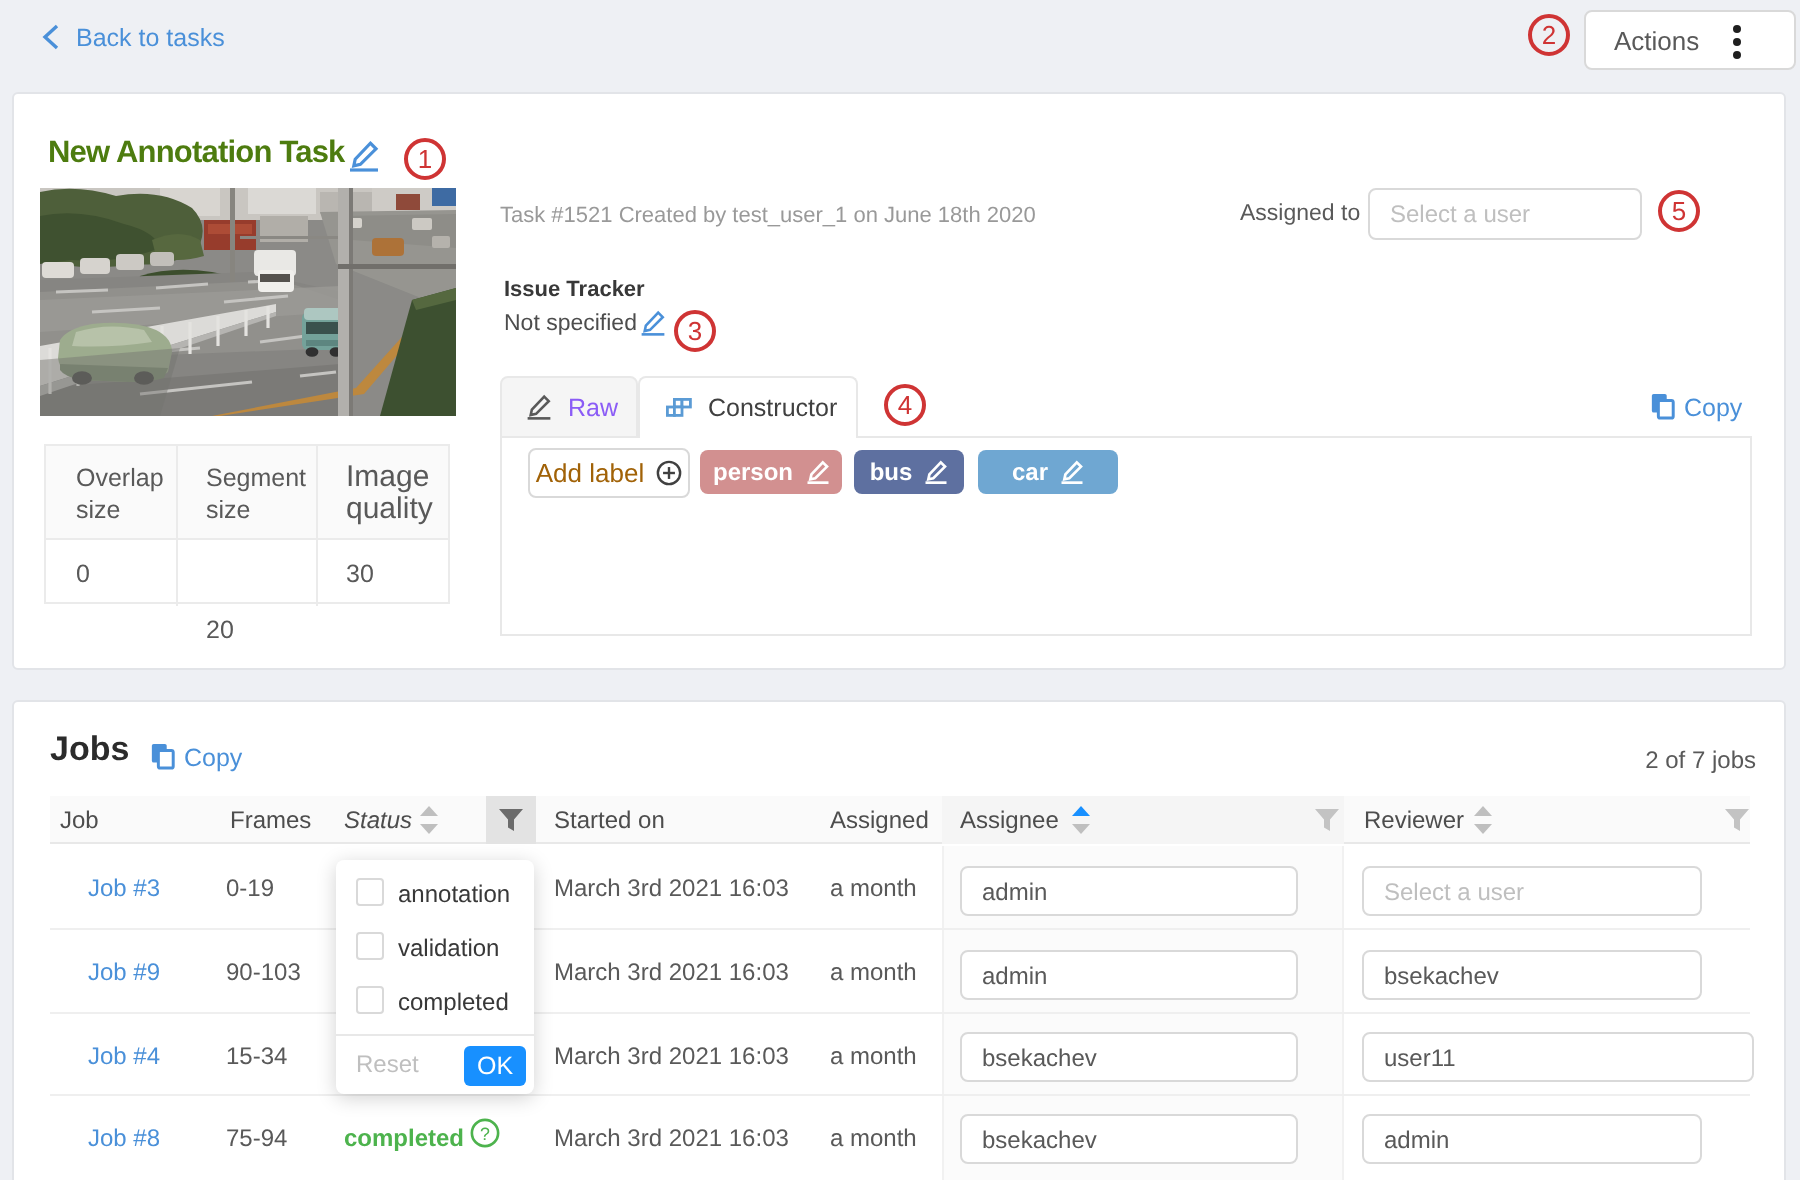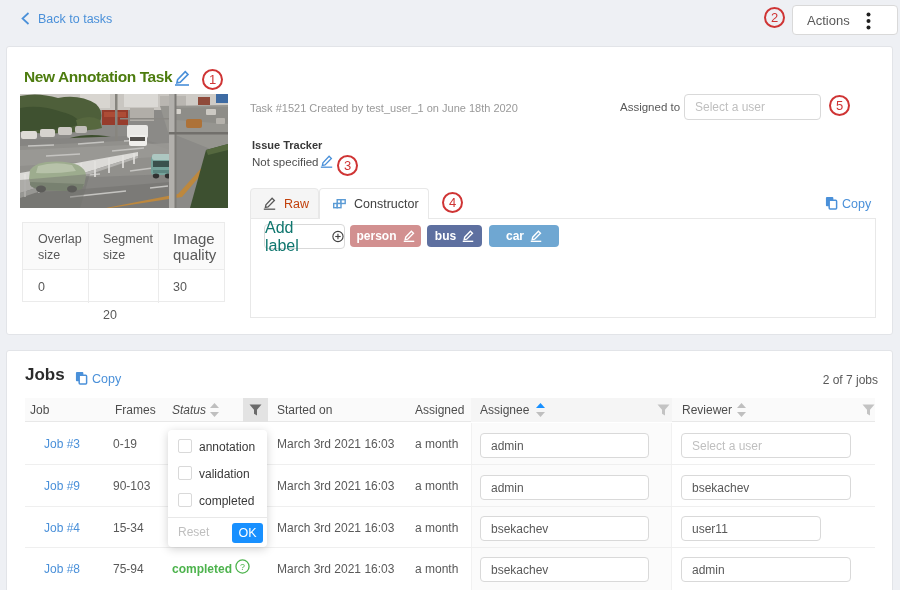--- a/index.html
+++ b/index.html
@@ -167,21 +167,21 @@
 
 <div class="abs" style="left:250px; top:188px; width:626px; height:130px;">
 
   <div class="abs" style="left:0; top:30px; width:626px; height:100px; background:#fff; border:1px solid #e8e8e8;"></div>
 
   <div class="abs" style="left:0; top:0; width:69px; height:31px; background:#f5f5f5; border:1px solid #e8e8e8; border-radius:4px 4px 0 0; display:flex; align-items:center; padding-left:12px; gap:8px;">
     <svg width="13" height="13" viewBox="0 0 16 16">
         <path d="M11.2 1.6 L14 4.4 L6.2 12.2 L2.9 12.9 L3.6 9.6 Z" fill="none" stroke="#595959" stroke-width="1.6"></path>
         <rect x="1" y="14.2" width="14" height="1.6" fill="#595959"></rect>
       </svg>
-    <span style="font-size:12.5px; color:#c2410c;">Raw</span>
+    <span style="font-size:12.5px; color:#8b5cf6;">Raw</span>
   </div>
 
   <div class="abs" style="left:69px; top:0; width:110px; height:31px; background:#fff; border:1px solid #e8e8e8; border-bottom:none; border-radius:4px 4px 0 0; display:flex; align-items:center; padding-left:13px; gap:8px;">
     <svg width="13" height="10" viewBox="0 0 13 10">
         <g fill="#fff" stroke="#5b9bd5" stroke-width="1.4">
           <rect x="4.2" y="0.7" width="3.8" height="3.8"></rect>
           <rect x="8" y="0.7" width="4.2" height="3.8"></rect>
           <rect x="0.7" y="4.5" width="3.5" height="4.2"></rect>
           <rect x="4.2" y="4.5" width="3.8" height="4.2"></rect>
         </g>
@@ -192,21 +192,21 @@
 <div class="circ" style="left:442px; top:192px;">4</div>
 
 <div class="abs" style="left:825px; top:196px; font-size:12.5px; color:#4a90d9;">
   <svg width="13" height="14" viewBox="0 0 14 15" style="vertical-align:-2px; margin-right:4px;">
       <rect x="1" y="1" width="8" height="10" fill="#4a90d9" rx="1"></rect>
       <rect x="4.5" y="4.5" width="8" height="9.5" fill="#fff" stroke="#4a90d9" stroke-width="1.6" rx="1"></rect>
     </svg>Copy
 </div>
 
 <div class="abs" style="left:264px; top:224px; width:81px; height:25px; background:#fff; border:1px solid #d9d9d9; border-radius:4px; display:flex; align-items:center; justify-content:center; gap:6px;">
-  <span style="font-size:16px; color:#0f766e;">Add label</span>
+  <span style="font-size:13px; color:#a16207;">Add label</span>
   <svg width="13" height="13" viewBox="0 0 14 14">
       <circle cx="7" cy="7" r="6" fill="none" stroke="#404040" stroke-width="1.3"></circle>
       <line x1="7" y1="3.8" x2="7" y2="10.2" stroke="#404040" stroke-width="1.3"></line>
       <line x1="3.8" y1="7" x2="10.2" y2="7" stroke="#404040" stroke-width="1.3"></line>
     </svg>
 </div>
 <div class="tag" style="left:350px; width:71px; background:#d29090;">person <svg width="12" height="12" viewBox="0 0 16 16">
       <path d="M11.2 1.6 L14 4.4 L6.2 12.2 L2.9 12.9 L3.6 9.6 Z" fill="none" stroke="#fff" stroke-width="1.8"></path>
       <rect x="1" y="14.2" width="14" height="1.8" fill="#fff"></rect>
     </svg></div>
@@ -286,21 +286,21 @@
   <div class="rowtxt" style="left:252px; top:67px;">March 3rd 2021 16:03</div>
   <div class="rowtxt" style="left:390px; top:67px;">a month</div>
   <div class="inp" style="left:455px; top:77px; width:169px; height:25px;">admin</div>
   <div class="inp" style="left:656px; top:77px; width:170px; height:25px;">bsekachev</div>
 
   <div class="rowtxt" style="left:19px; top:109px; color:#4a90d9;">Job #4</div>
   <div class="rowtxt" style="left:88px; top:109px;">15-34</div>
   <div class="rowtxt" style="left:252px; top:109px;">March 3rd 2021 16:03</div>
   <div class="rowtxt" style="left:390px; top:109px;">a month</div>
   <div class="inp" style="left:455px; top:118px; width:169px; height:25px;">bsekachev</div>
-  <div class="inp" style="left:656px; top:118px; width:140px; height:25px;">user11</div>
+  <div class="inp" style="left:656px; top:118px; width:196px; height:25px;">user11</div>
 
   <div class="rowtxt" style="left:19px; top:150px; color:#4a90d9;">Job #8</div>
   <div class="rowtxt" style="left:88px; top:150px;">75-94</div>
   <div class="rowtxt" style="left:147px; top:150px; color:#4db34d; font-weight:bold; font-size:12px;">completed</div>
   <svg class="abs" width="15" height="15" viewBox="0 0 16 16" style="left:210px; top:161px;">
       <circle cx="8" cy="8" r="7" fill="none" stroke="#4db34d" stroke-width="1.4"></circle>
       <text x="8" y="11.5" font-size="9.5" fill="#4db34d" text-anchor="middle" font-family="Liberation Sans">?</text>
     </svg>
   <div class="rowtxt" style="left:252px; top:150px;">March 3rd 2021 16:03</div>
   <div class="rowtxt" style="left:390px; top:150px;">a month</div>

